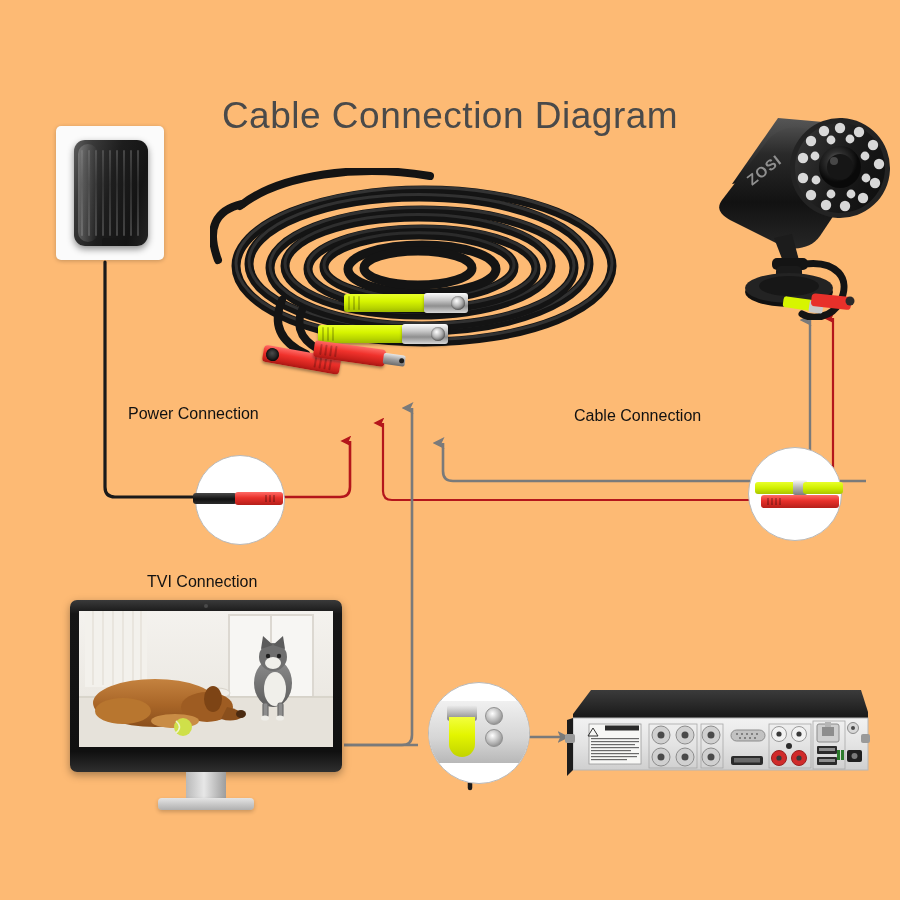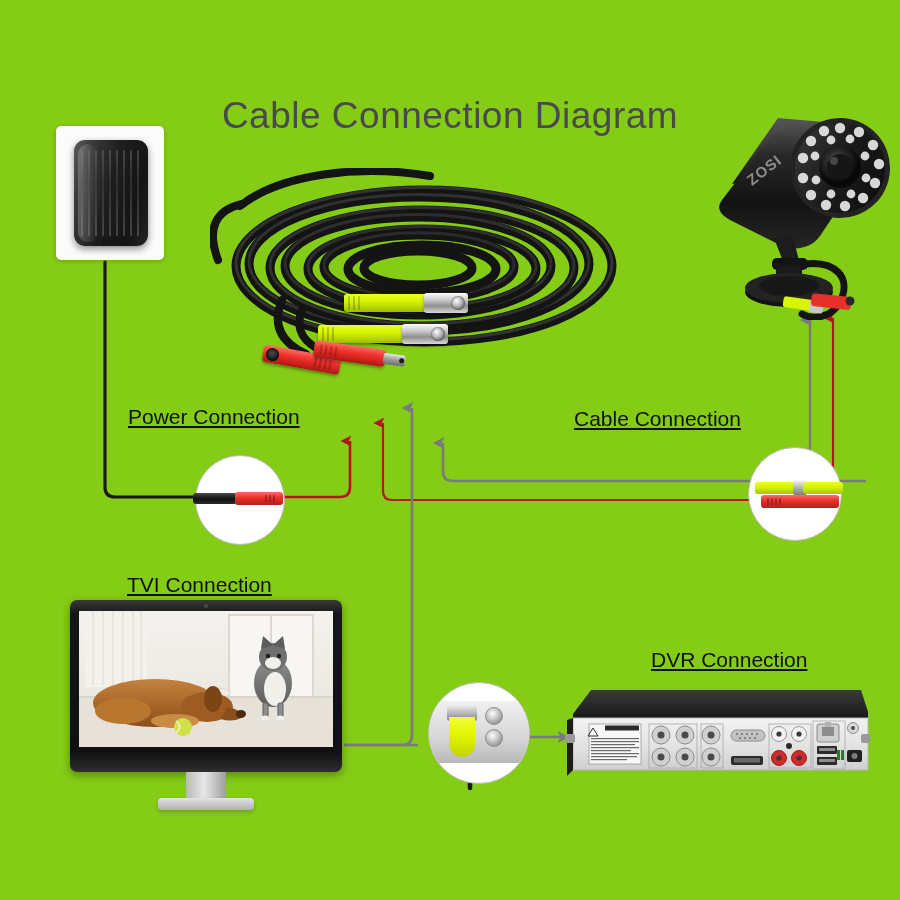--- a/index.html
+++ b/index.html
@@ -1,34 +1,34 @@
 <!DOCTYPE html>
 <html><head>
 <meta charset="utf-8">
 <style>
   html,body{margin:0;padding:0;background:#ffffff;}
   body{width:900px;height:900px;overflow:hidden;font-family:"Liberation Sans",sans-serif;}
-  #stage{position:relative;width:900px;height:900px;background:#84cc16;}
+  #stage{position:relative;width:900px;height:900px;background:#fdba74;}
 
   
   #title{
     position:absolute;left:0;top:95px;width:900px;text-align:center;
     font-family:"Liberation Sans",sans-serif;
     font-size:37px;font-weight:300;letter-spacing:.5px;color:#4a4a4a;
     white-space:nowrap;
   }
 
   
   .lbl{
     position:absolute;font-family:"Liberation Sans",sans-serif;
-    font-size:21px;color:#111;white-space:nowrap;text-decoration:underline;
+    font-size:16px;color:#111;white-space:nowrap;
   }
   #lbl-power{left:128px;top:405px;}
   #lbl-camera{left:574px;top:407px;}
-  #lbl-tvi{left:127px;top:573px;}
+  #lbl-tvi{left:147px;top:573px;}
   #lbl-dvr{left:651px;top:648px;}
 
   
   #wires{position:absolute;left:0;top:0;width:900px;height:900px;}
 
   
   #adapter{position:absolute;left:56px;top:126px;width:108px;height:134px;}
   .plate{
     position:absolute;inset:0;background:#fbfbfb;border-radius:5px;
     box-shadow:0 1px 4px rgba(0,0,0,.22);
@@ -562,15 +562,14 @@
                 background:linear-gradient(180deg,#f2ff3d,#e3f500 45%,#c2d400);"></div>
     <div style="position:absolute;left:56px;top:24px;width:16px;height:16px;border-radius:50%;
                 background:radial-gradient(circle at 40% 35%,#fff,#b3b3b3 55%,#6f6f6f);border:1px solid #909090;"></div>
     <div style="position:absolute;left:56px;top:46px;width:16px;height:16px;border-radius:50%;
                 background:radial-gradient(circle at 40% 35%,#fff,#b3b3b3 55%,#6f6f6f);border:1px solid #909090;"></div>
   </div>
 
   <div class="lbl" id="lbl-power">Power Connection</div>
   <div class="lbl" id="lbl-camera">Cable Connection</div>
   <div class="lbl" id="lbl-tvi">TVI Connection</div>
-  <div class="lbl" id="lbl-dvr">DVR Connection</div>
 
 </div>
 
 </body></html>

